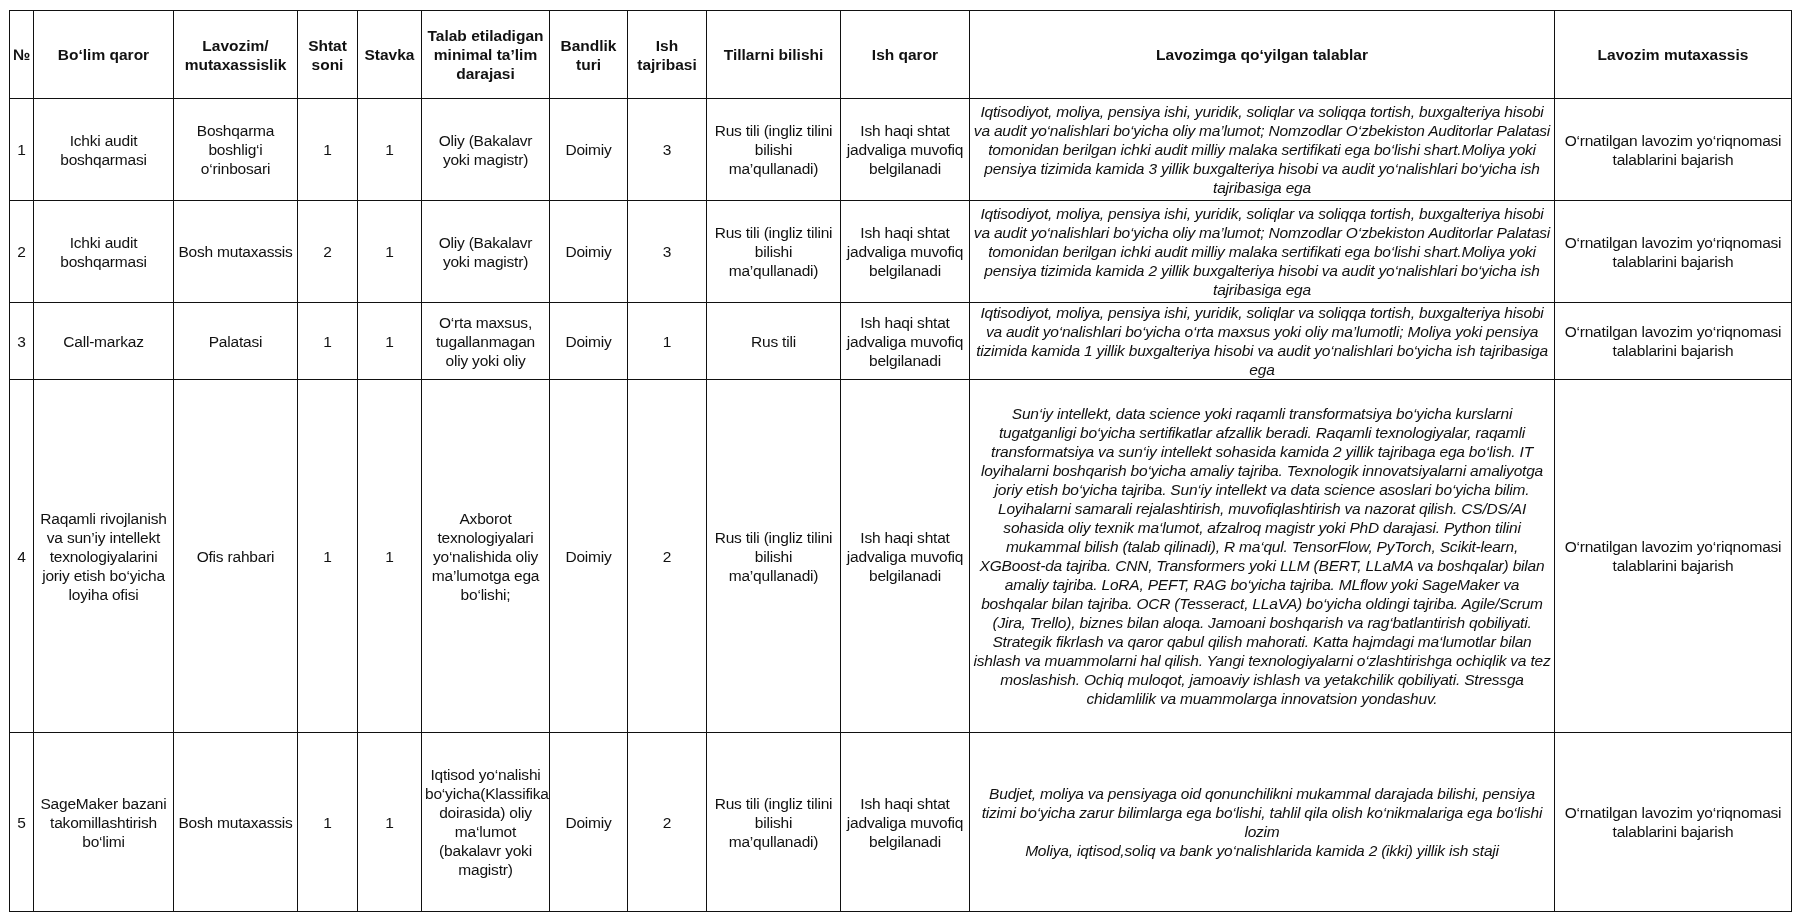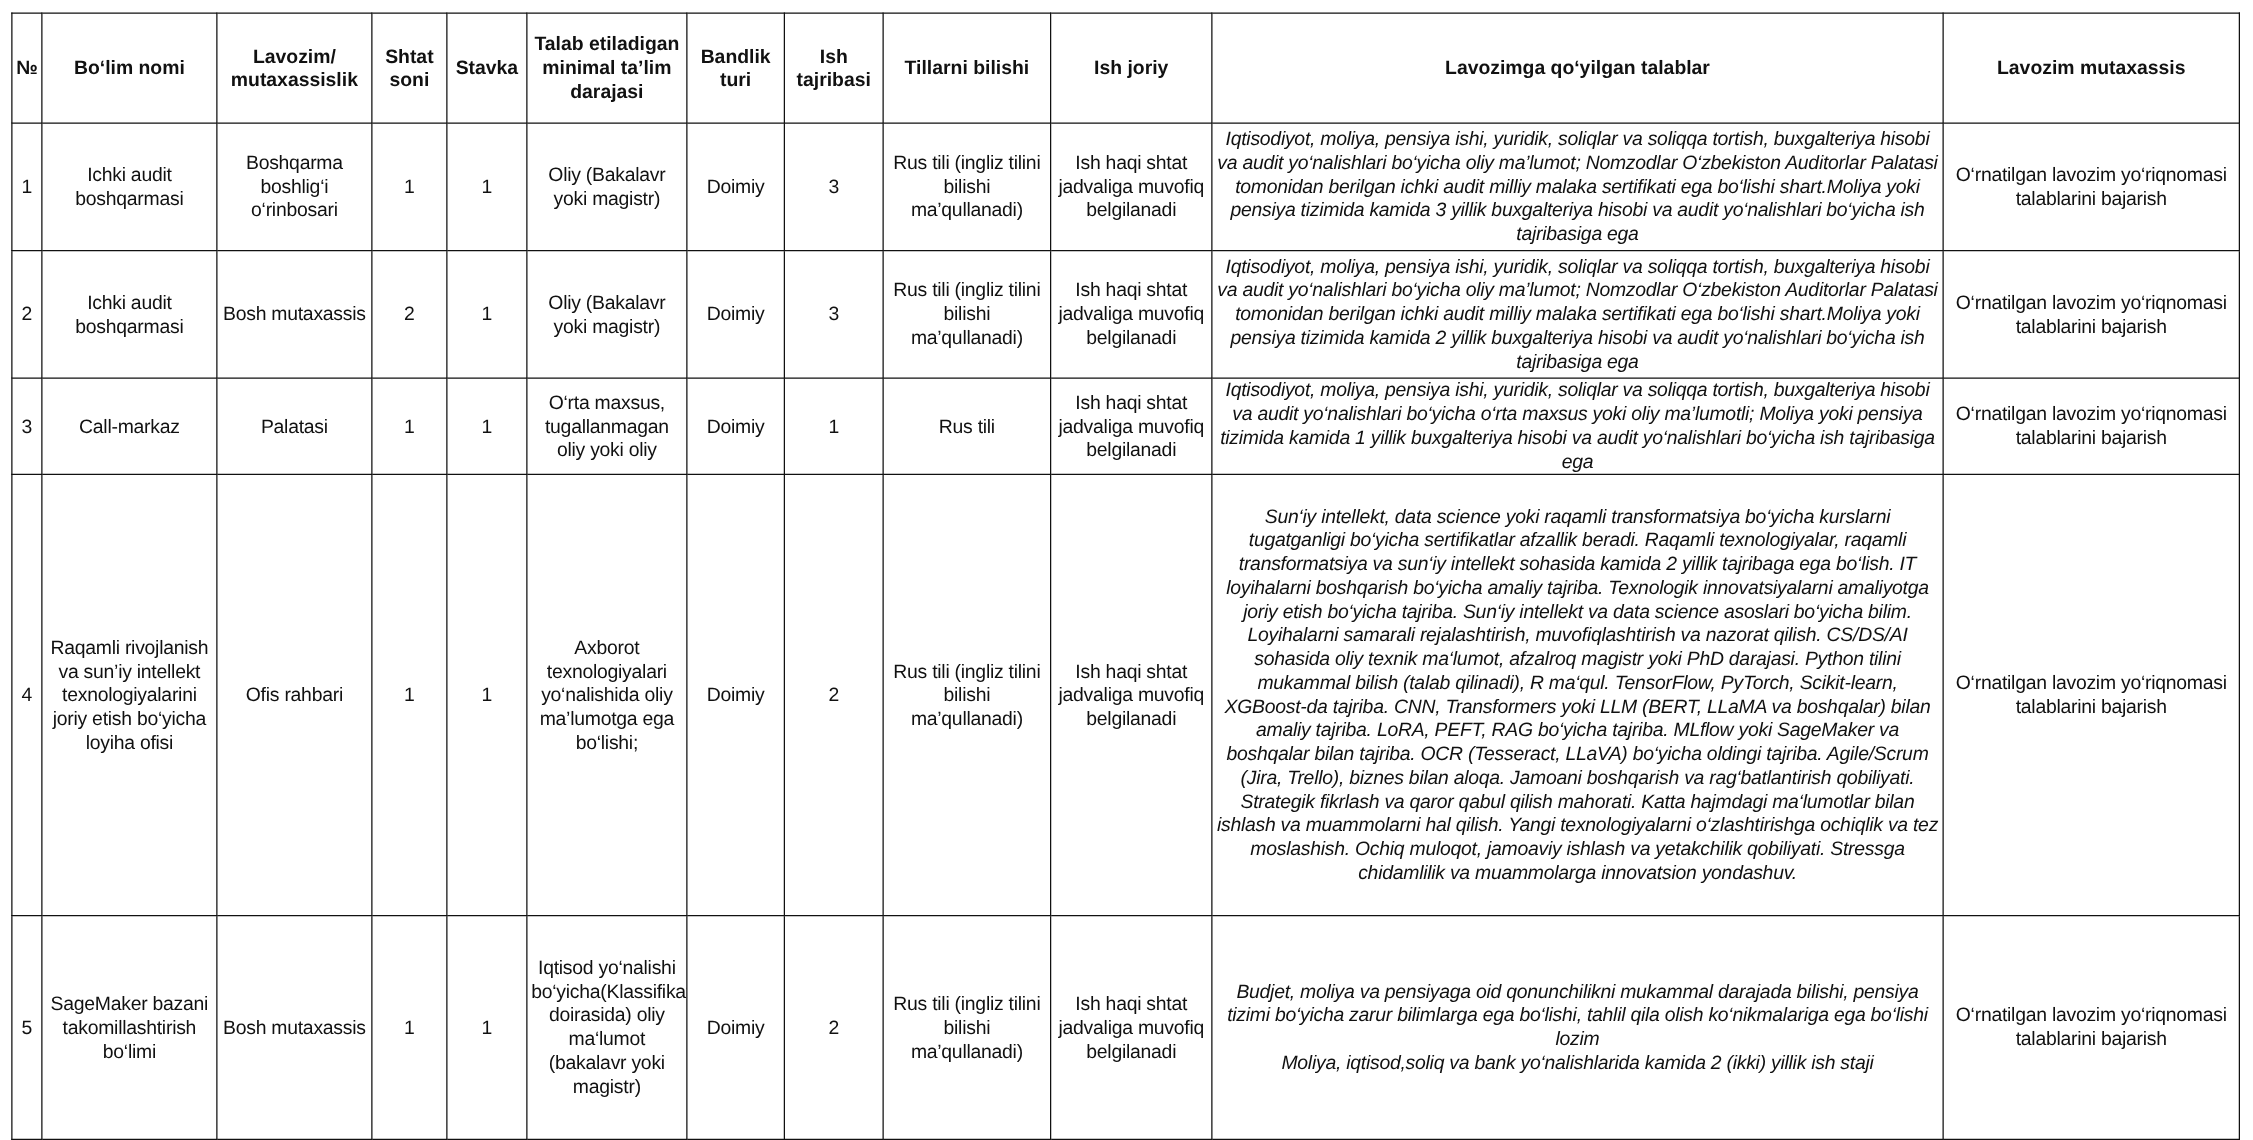--- a/index.html
+++ b/index.html
@@ -34,29 +34,29 @@
     <col style="width:78px">
     <col style="width:79px">
     <col style="width:134px">
     <col style="width:129px">
     <col style="width:585px">
     <col style="width:237px">
   </colgroup>
   <thead>
     <tr>
       <th>№</th>
-      <th>Bo‘lim nomi</th>
+      <th>Bo‘lim qaror</th>
       <th>Lavozim/ mutaxassislik</th>
       <th>Shtat soni</th>
       <th>Stavka</th>
       <th>Talab etiladigan minimal ta’lim darajasi</th>
       <th>Bandlik turi</th>
       <th>Ish tajribasi</th>
       <th>Tillarni bilishi</th>
-      <th>Ish joriy</th>
+      <th>Ish qaror</th>
       <th>Lavozimga qo‘yilgan talablar</th>
       <th>Lavozim mutaxassis</th>
     </tr>
   </thead>
   <tbody class="narrow">
     <tr class="r1">
       <td>1</td>
       <td>Ichki audit boshqarmasi</td>
       <td>Boshqarma boshlig‘i o‘rinbosari</td>
       <td>1</td>

